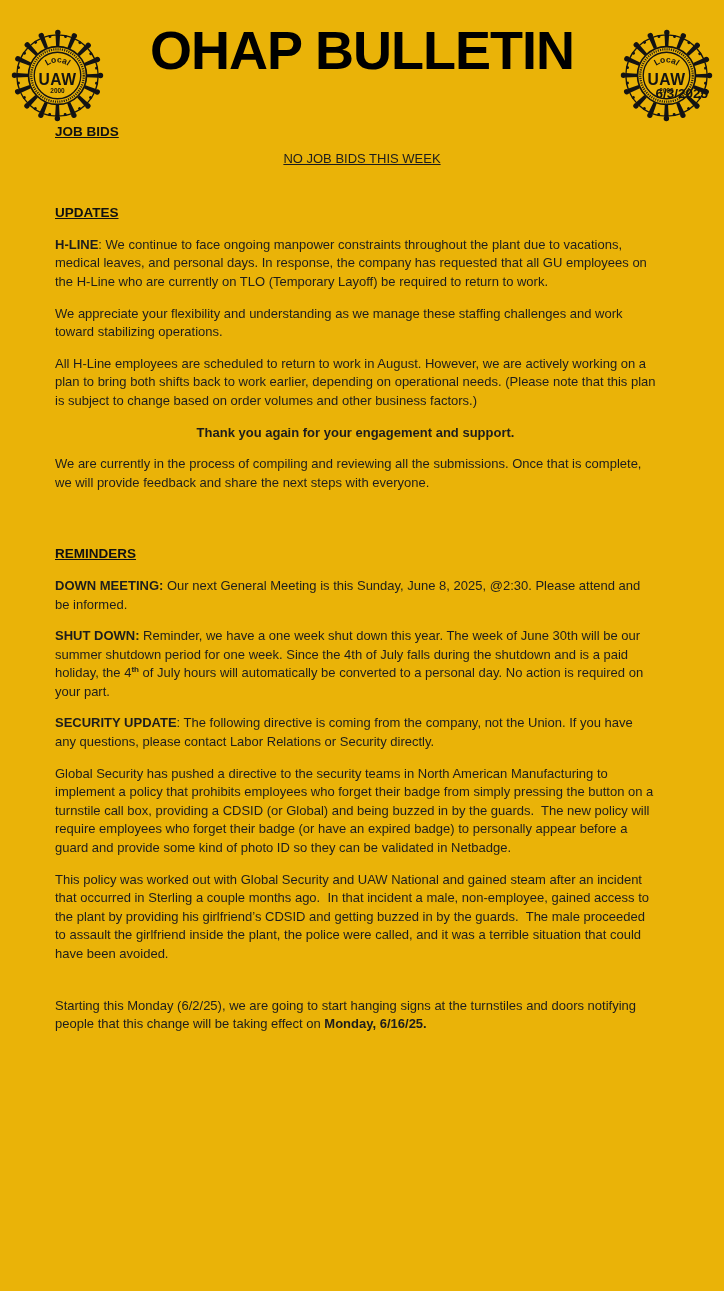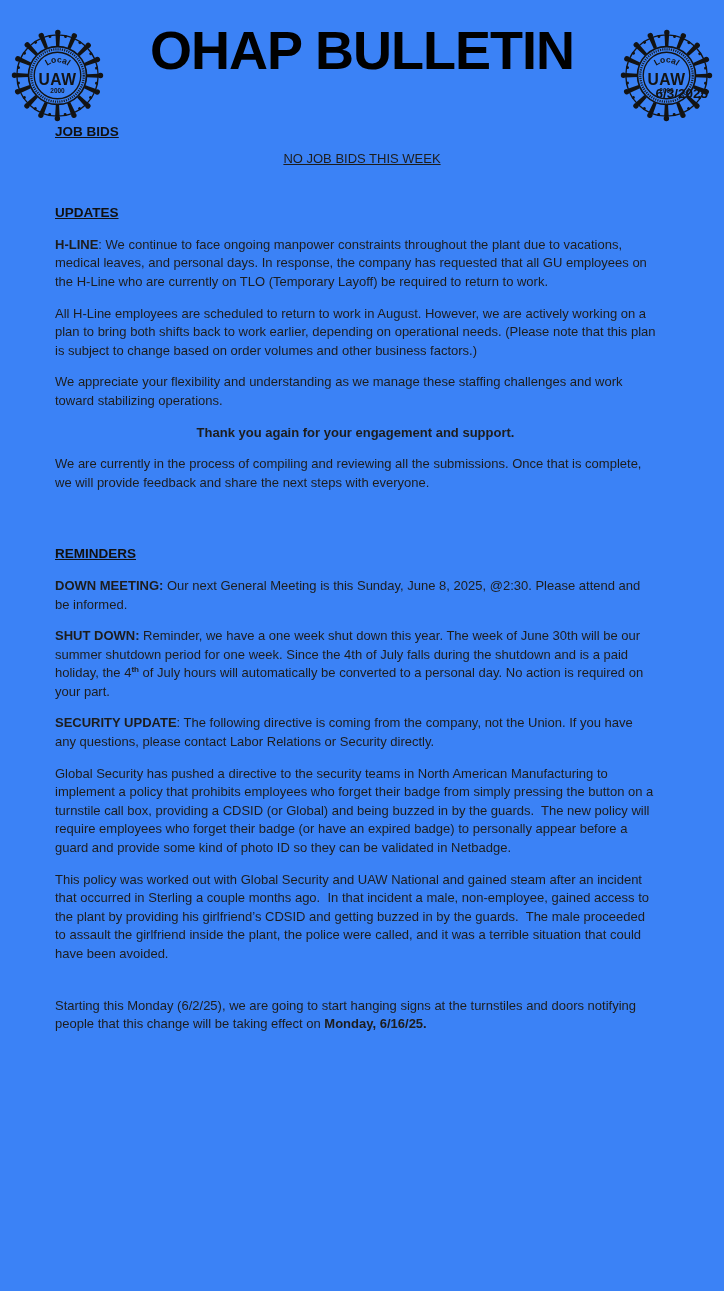--- a/index.html
+++ b/index.html
@@ -2,21 +2,21 @@
 <html><head>
 <meta charset="utf-8">
 <style>
   html, body { margin: 0; padding: 0; background: #ffffff; }
   body {
     width: 724px; height: 1291px;
     font-family: "Liberation Sans", sans-serif;
     color: #1d1d1d;
     -webkit-font-smoothing: antialiased;
   }
-  .page { position: relative; width: 724px; height: 1291px; overflow: hidden; background: #3b82f6; }
+  .page { position: relative; width: 724px; height: 1291px; overflow: hidden; background: #eab308; }
 
   
   .header { position: relative; }
   .logo {
     position: absolute; top: 6px; width: 95px; height: 95px;
   }
   .logo-left  { left: 10px; }
   .logo-right { right: 10px; }
 
   .title {
@@ -98,22 +98,22 @@
     </svg>
   </header>
 
   <main class="content">
 
     <h2 class="sec-heading h-jobbids">JOB BIDS</h2>
     <p class="notice">NO JOB BIDS THIS WEEK</p>
 
     <h2 class="sec-heading h-updates">UPDATES</h2>
     <p class="para"><span class="b">H-LINE</span><span>: We continue to face ongoing manpower constraints throughout the plant due to vacations, medical leaves, and personal days. In response, the company has requested that all GU employees on the H-Line who are currently on TLO (Temporary Layoff) be required to return to work.</span></p>
+    <p class="para"><span>We appreciate your flexibility and understanding as we manage these staffing challenges and work toward stabilizing operations.</span></p>
     <p class="para"><span>All H-Line employees are scheduled to return to work in August. However, we are actively working on a plan to bring both shifts back to work earlier, depending on operational needs. (Please note that this plan is subject to change based on order volumes and other business factors.)</span></p>
-    <p class="para"><span>We appreciate your flexibility and understanding as we manage these staffing challenges and work toward stabilizing operations.</span></p>
     <p class="para para-center"><span class="b">Thank you again for your engagement and support.</span></p>
     <p class="para"><span>We are currently in the process of compiling and reviewing all the submissions. Once that is complete, we will provide feedback and share the next steps with everyone.</span></p>
 
     <h2 class="sec-heading h-reminders">REMINDERS</h2>
     <p class="para"><span class="b">DOWN MEETING:</span><span> Our next General Meeting is this Sunday, June 8, 2025, @2:30. Please attend and be informed.</span></p>
     <p class="para"><span class="b">SHUT DOWN:</span><span> Reminder, we have a one week shut down this year. The week of June 30th will be our summer shutdown period for one week. Since the 4th of July falls during the shutdown and is a paid holiday, the 4</span><sup class="b">th</sup><span> of July hours will automatically be converted to a personal day. No action is required on your part.</span></p>
     <p class="para"><span class="b">SECURITY UPDATE</span><span>: The following directive is coming from the company, not the Union. If you have any questions, please contact Labor Relations or Security directly.</span></p>
     <p class="para"><span>Global Security has pushed a directive to the security teams in North American Manufacturing to implement a policy that prohibits employees who forget their badge from simply pressing the button on a turnstile call box, providing a CDSID (or Global) and being buzzed in by the guards.  The new policy will require employees who forget their badge (or have an expired badge) to personally appear before a guard and provide some kind of photo ID so they can be validated in Netbadge.</span></p>
     <p class="para"><span>This policy was worked out with Global Security and UAW National and gained steam after an incident that occurred in Sterling a couple months ago.  In that incident a male, non-employee, gained access to the plant by providing his girlfriend’s CDSID and getting buzzed in by the guards.  The male proceeded to assault the girlfriend inside the plant, the police were called, and it was a terrible situation that could have been avoided.</span></p>
     <p class="para para-signs"><span>Starting this Monday (6/2/25), we are going to start hanging signs at the turnstiles and doors notifying people that this change will be taking effect on </span><span class="b">Monday, 6/16/25.</span></p>

